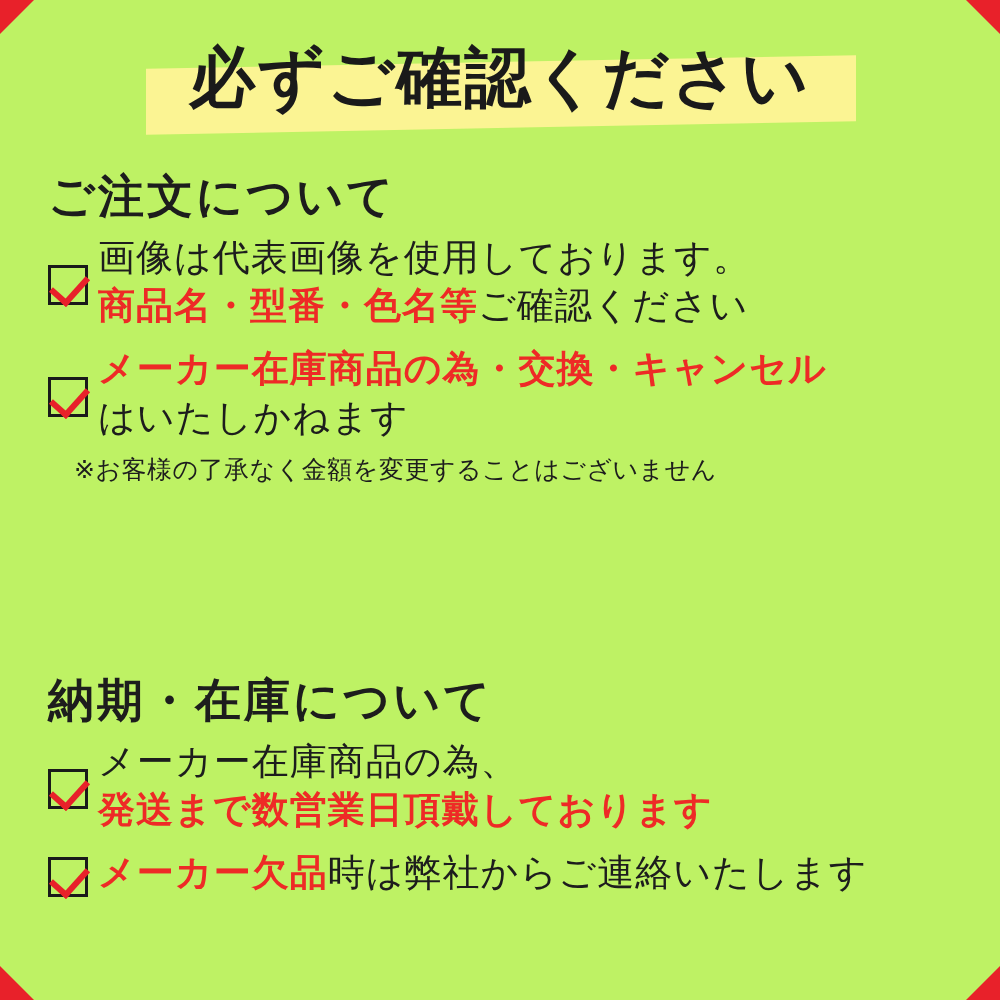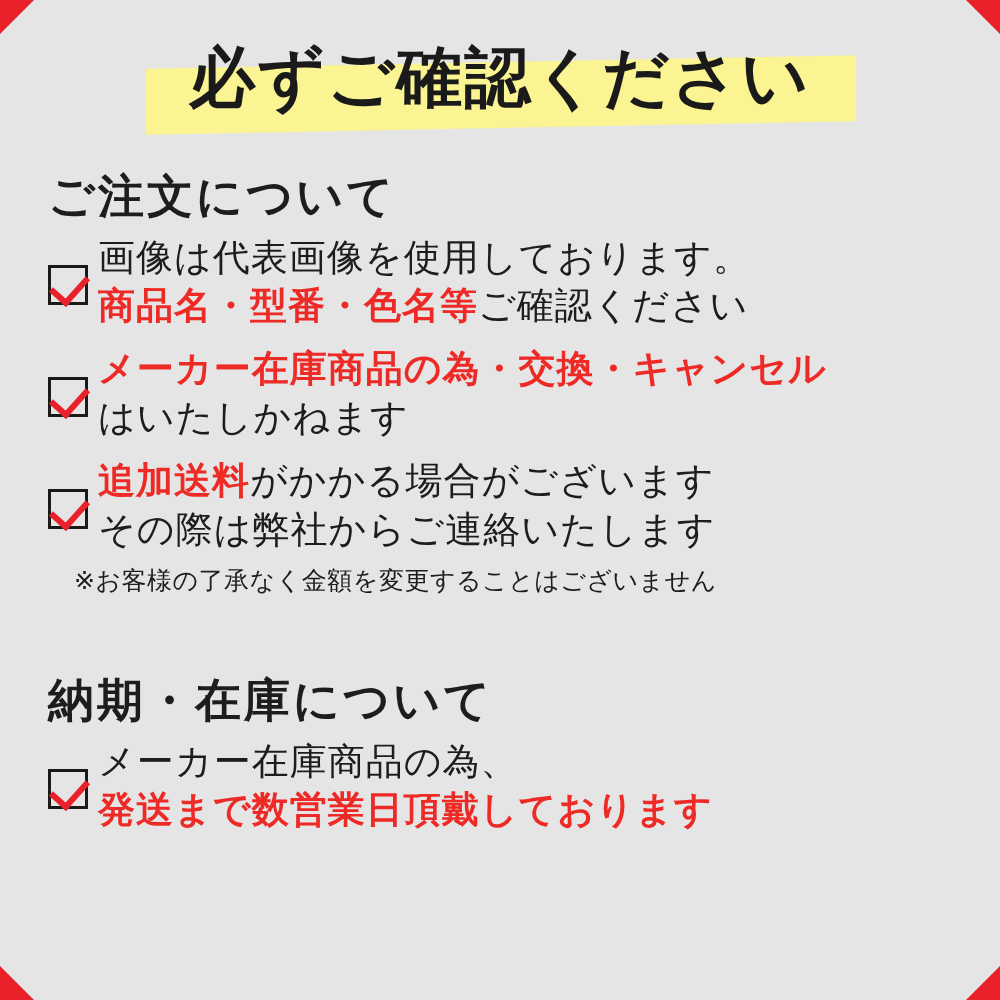--- a/index.html
+++ b/index.html
@@ -11,21 +11,21 @@
     height: 1000px;
     background: #ffffff;
     font-family: "DejaVu Sans", "Liberation Sans", sans-serif;
     overflow: hidden;
   }
   .page {
     position: relative;
     width: 1000px;
     height: 1000px;
     box-sizing: border-box;
-    background: #e5e5e5;
+    background: #bef264;
   }
   
   .corner {
     position: absolute;
     width: 0;
     height: 0;
     border-style: solid;
   }
   .corner-tl {
     top: 0; left: 0;
@@ -186,37 +186,36 @@
       </div>
 
       <div class="item">
         <span class="check"></span>
         <div class="item-lines">
           <div class="line red">メーカー在庫商品の為・交換・キャンセル</div>
           <div class="line">はいたしかねます</div>
         </div>
       </div>
 
-      <div class="item">
-        <span class="check"></span>
-        <div class="item-lines">
-          <div class="line"><span class="red">追加送料</span><span class="blk">がかかる場合がございます</span></div>
-          <div class="line">その際は弊社からご連絡いたします</div>
-        </div>
-      </div>
       <div class="note">※お客様の了承なく金額を変更することはございません</div>
     </div>
 
     <div class="section" id="sec-delivery">
       <div class="section-heading">納期・在庫について</div>
 
       <div class="item">
         <span class="check"></span>
         <div class="item-lines">
           <div class="line">メーカー在庫商品の為、</div>
           <div class="line red">発送まで数営業日頂戴しております</div>
         </div>
       </div>
 
+      <div class="item">
+        <span class="check"></span>
+        <div class="item-lines">
+          <div class="line"><span class="red">メーカー欠品</span><span class="blk">時は弊社からご連絡いたします</span></div>
+        </div>
+      </div>
     </div>
 
   </div>
 </div>
 
 </body></html>

